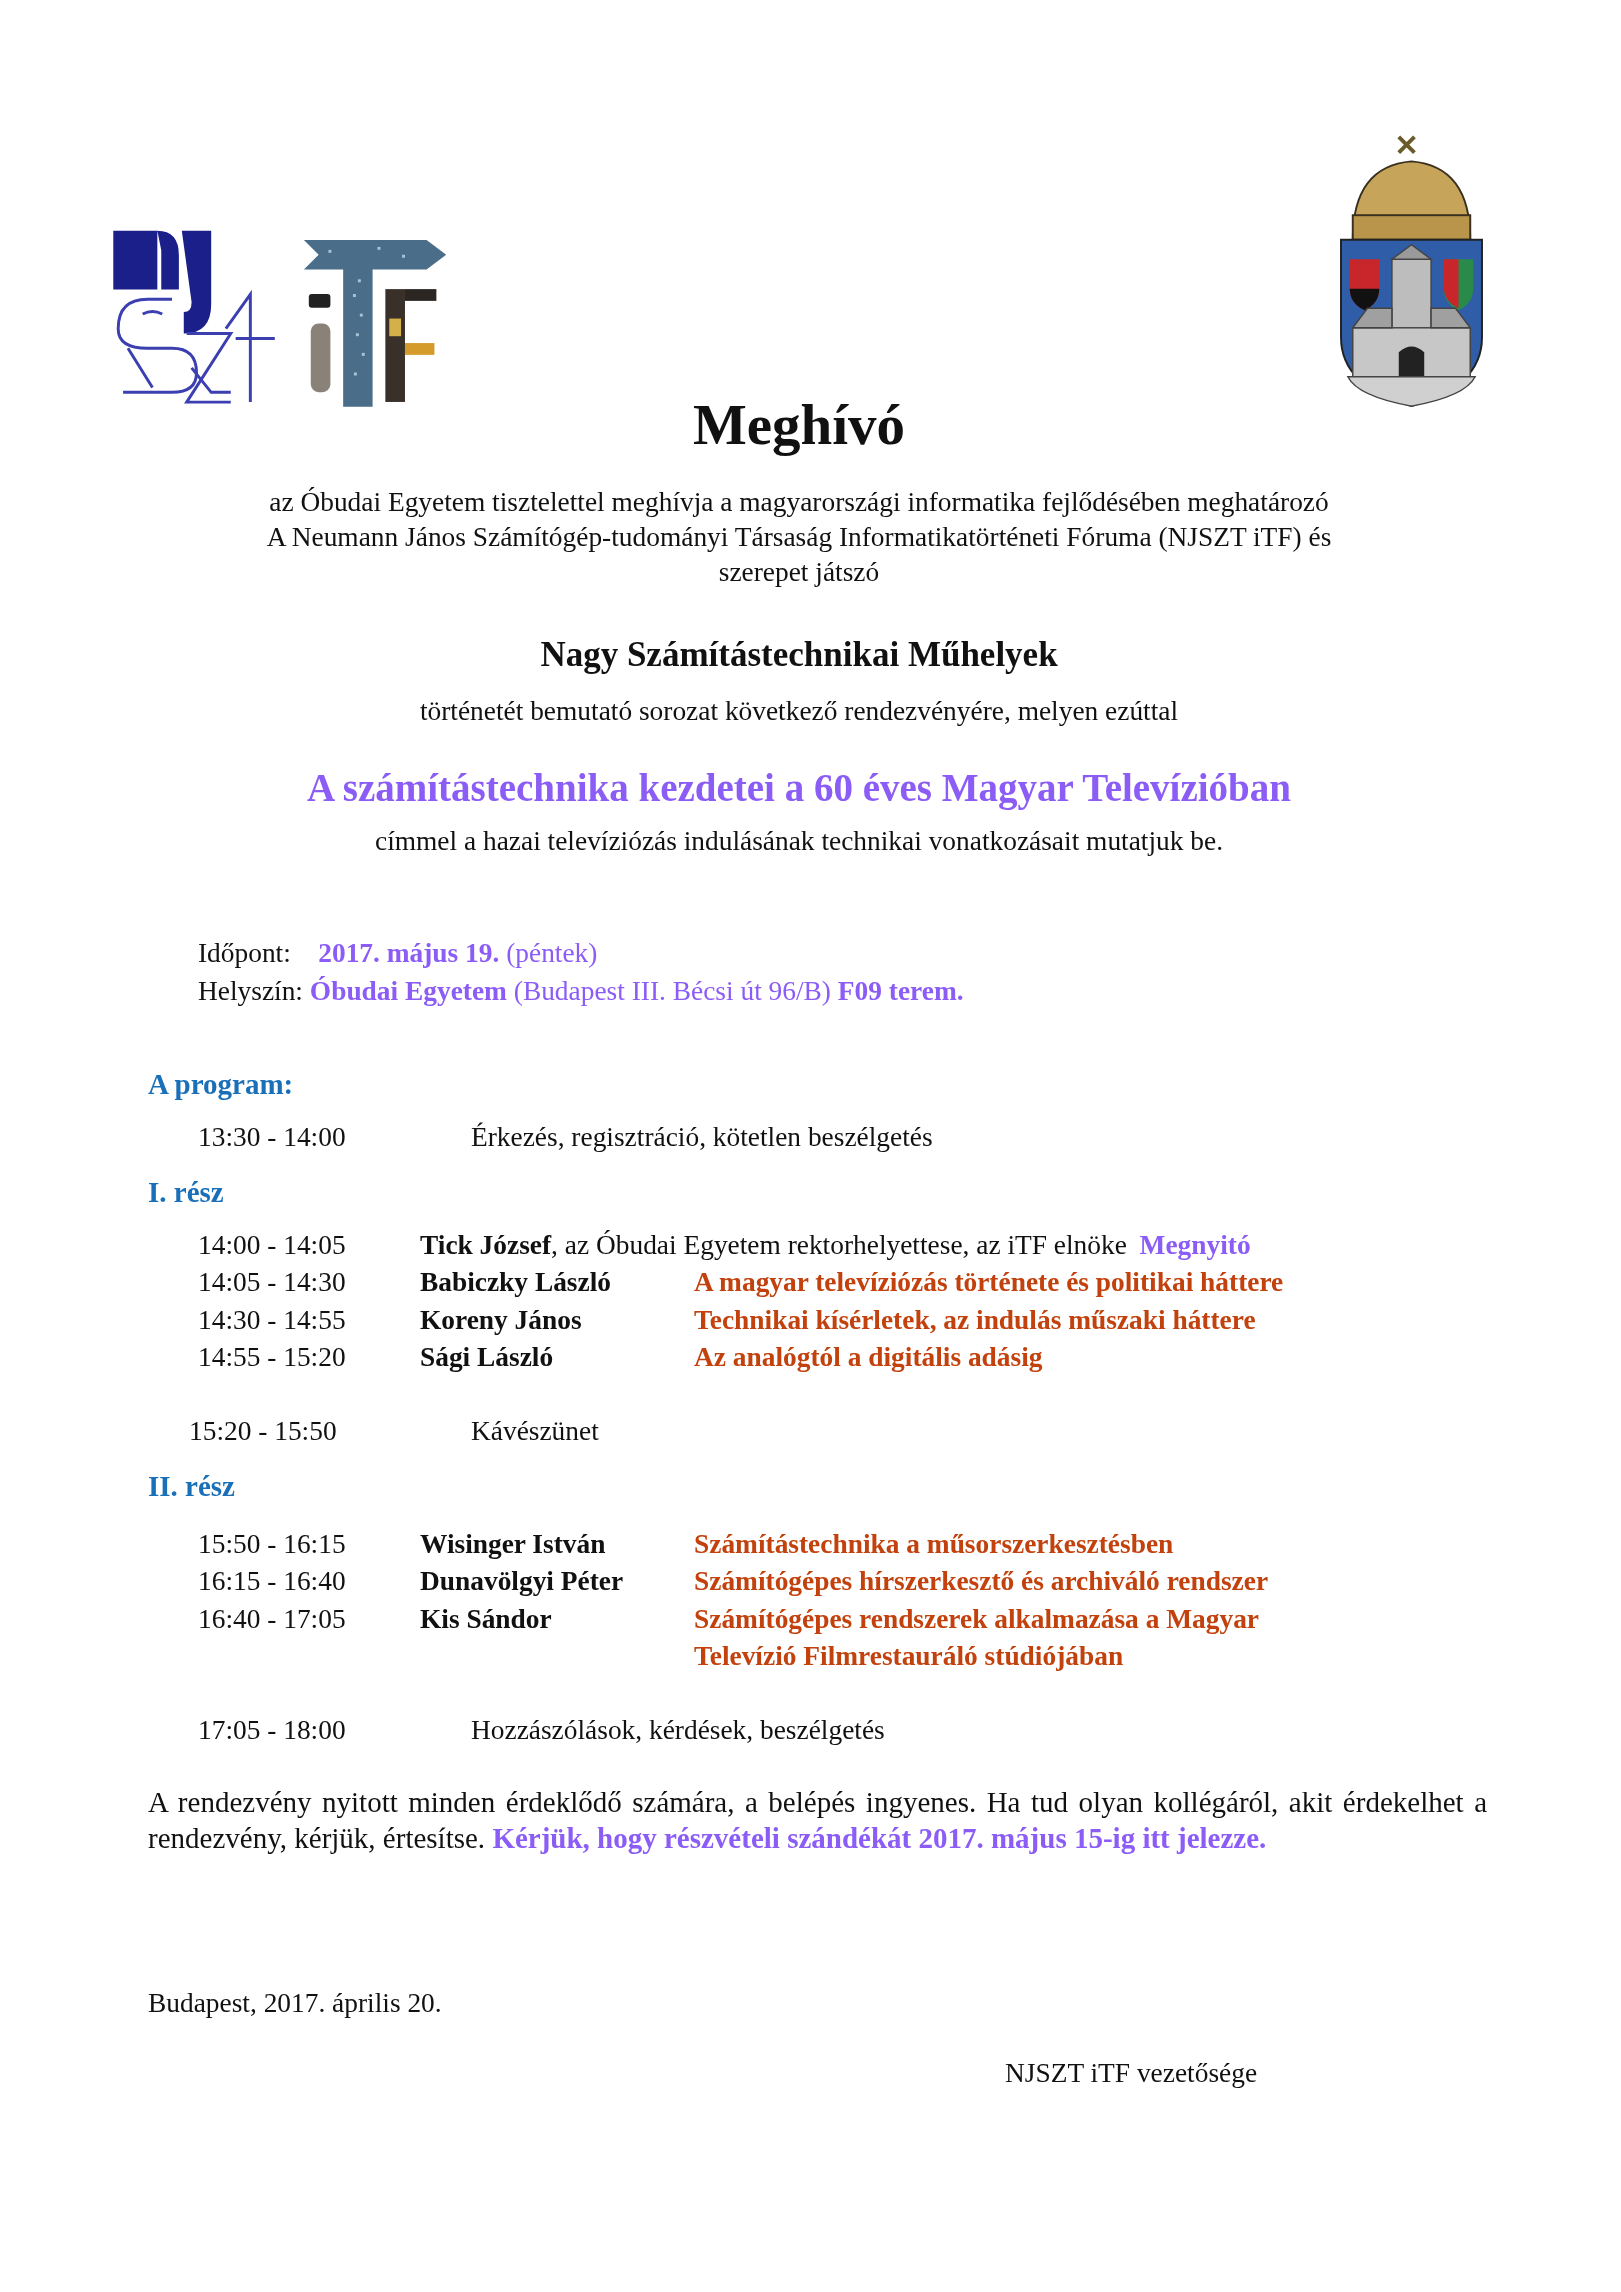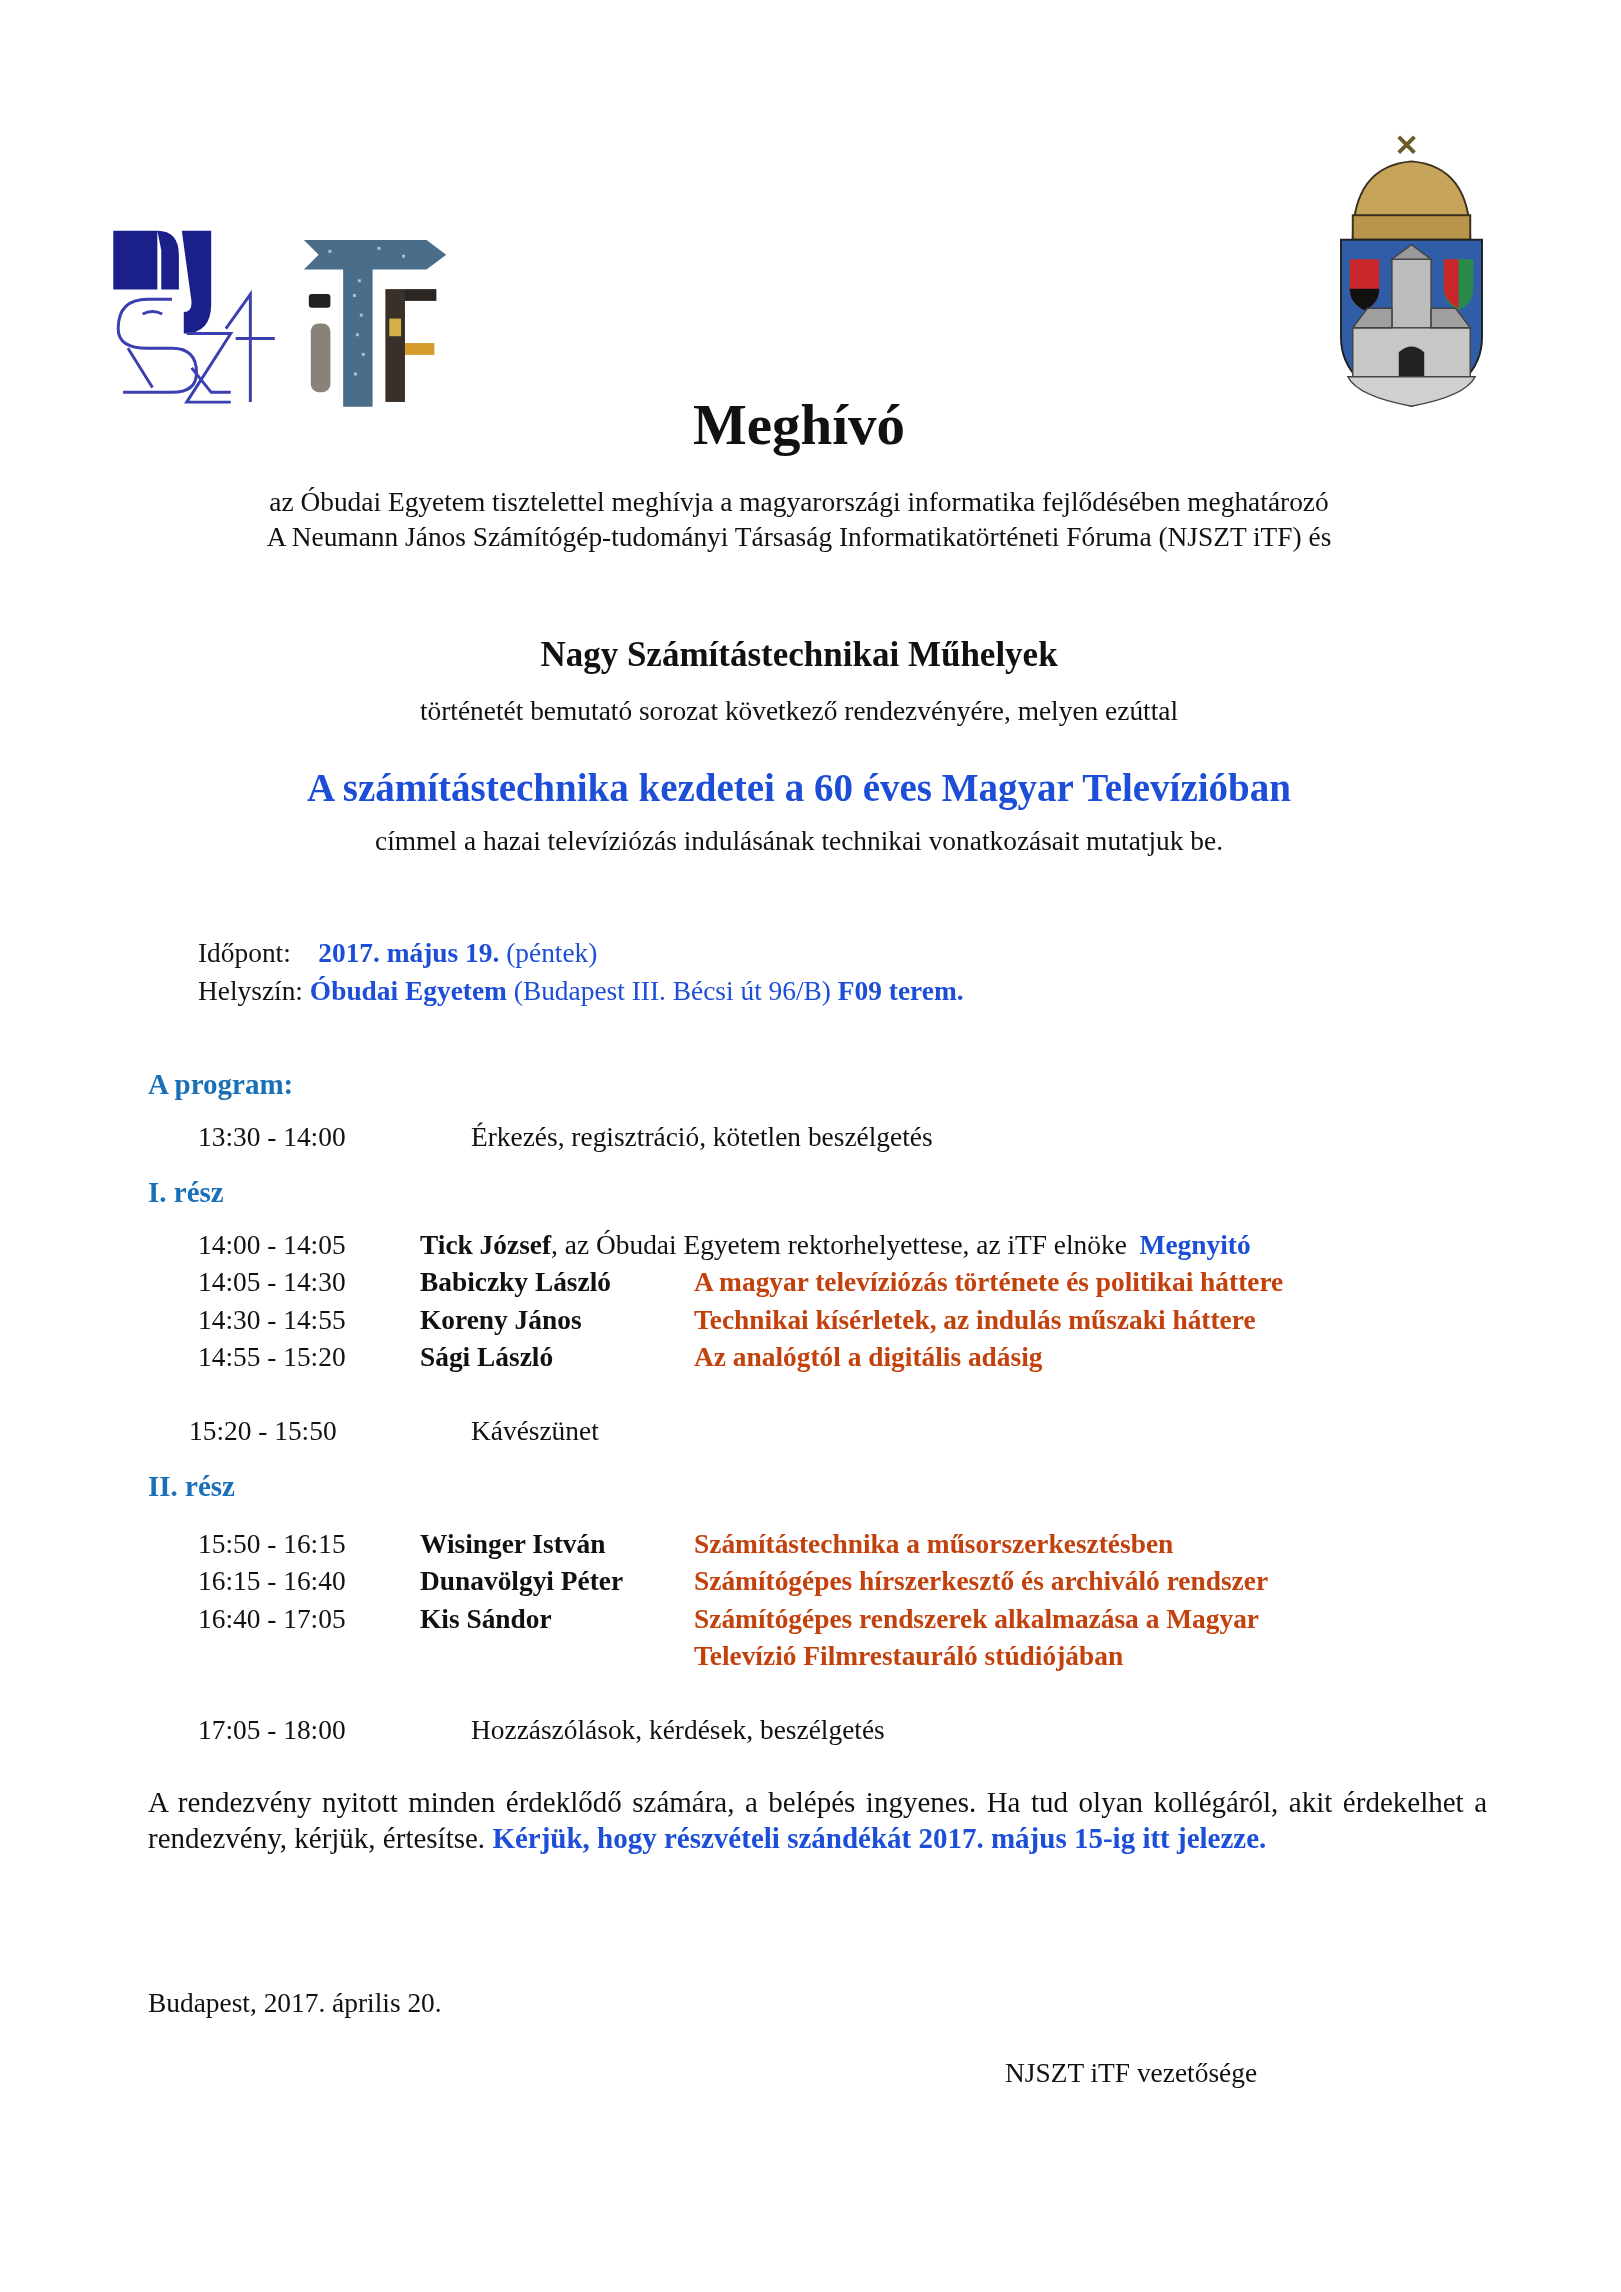--- a/index.html
+++ b/index.html
@@ -1,21 +1,21 @@
 <!DOCTYPE html>
 <html><head>
 <meta charset="utf-8">
 <style>
   html, body { margin: 0; padding: 0; background: #ffffff; }
   body {
     width: 1621px; height: 2293px; position: relative; overflow: hidden;
     font-family: "Liberation Serif", "DejaVu Serif", serif;
     color: #111111;
   }
-  .blue { color: #1d4ed8; }
+  .blue { color: #8b5cf6; }
   .b { font-weight: bold; }
   .abs { position: absolute; }
 
   
   #njszt-logo { left: 113px; top: 221px; width: 167px; height: 186px; }
   #itf-logo { left: 299px; top: 235px; width: 157px; height: 172px; }
   #obuda-crest { left: 1338px; top: 132px; width: 147px; height: 279px; }
 
   .center { left: 0; width: 1598px; text-align: center; }
   #title { top: 392px; font-size: 57px; font-weight: bold; }
@@ -92,20 +92,21 @@
     <path d="M15 200 l15 -20 h25 v20z M95 200 v-20 h25 l15 20z" fill="#a0a0a0" stroke="#444" stroke-width="1.5"></path>
     <path d="M62 250 v-25 q13 -12 26 0 v25z" fill="#222"></path>
     <path d="M10 250 h130 q-10 20 -65 30 q-55 -10 -65 -30z" fill="#d0d0d0" stroke="#444" stroke-width="1.5"></path>
   </svg>
 </div>
 
 <div id="title" class="abs center">Meghívó</div>
 <div id="intro" class="abs center">
   <div>az Óbudai Egyetem tisztelettel meghívja a magyarországi informatika fejlődésében meghatározó</div>
   <div>A Neumann János Számítógép-tudományi Társaság Informatikatörténeti Fóruma (NJSZT iTF) és</div>
+  <div>szerepet játszó</div>
 </div>
 <div id="series-title" class="abs center">Nagy Számítástechnikai Műhelyek</div>
 <div id="series-sub" class="abs center">történetét bemutató sorozat következő rendezvényére, melyen ezúttal</div>
 <div id="event-title" class="abs center blue">A számítástechnika kezdetei a 60 éves Magyar Televízióban</div>
 <div id="event-sub" class="abs center">címmel a hazai televíziózás indulásának technikai vonatkozásait mutatjuk be.</div>
 
 <div class="abs txt" style="left:198px; top:938px;">
   <span>Időpont:</span>
   <span style="display:inline-block; width:13.7px;"></span>
   <span class="b blue">2017. május 19.</span>

